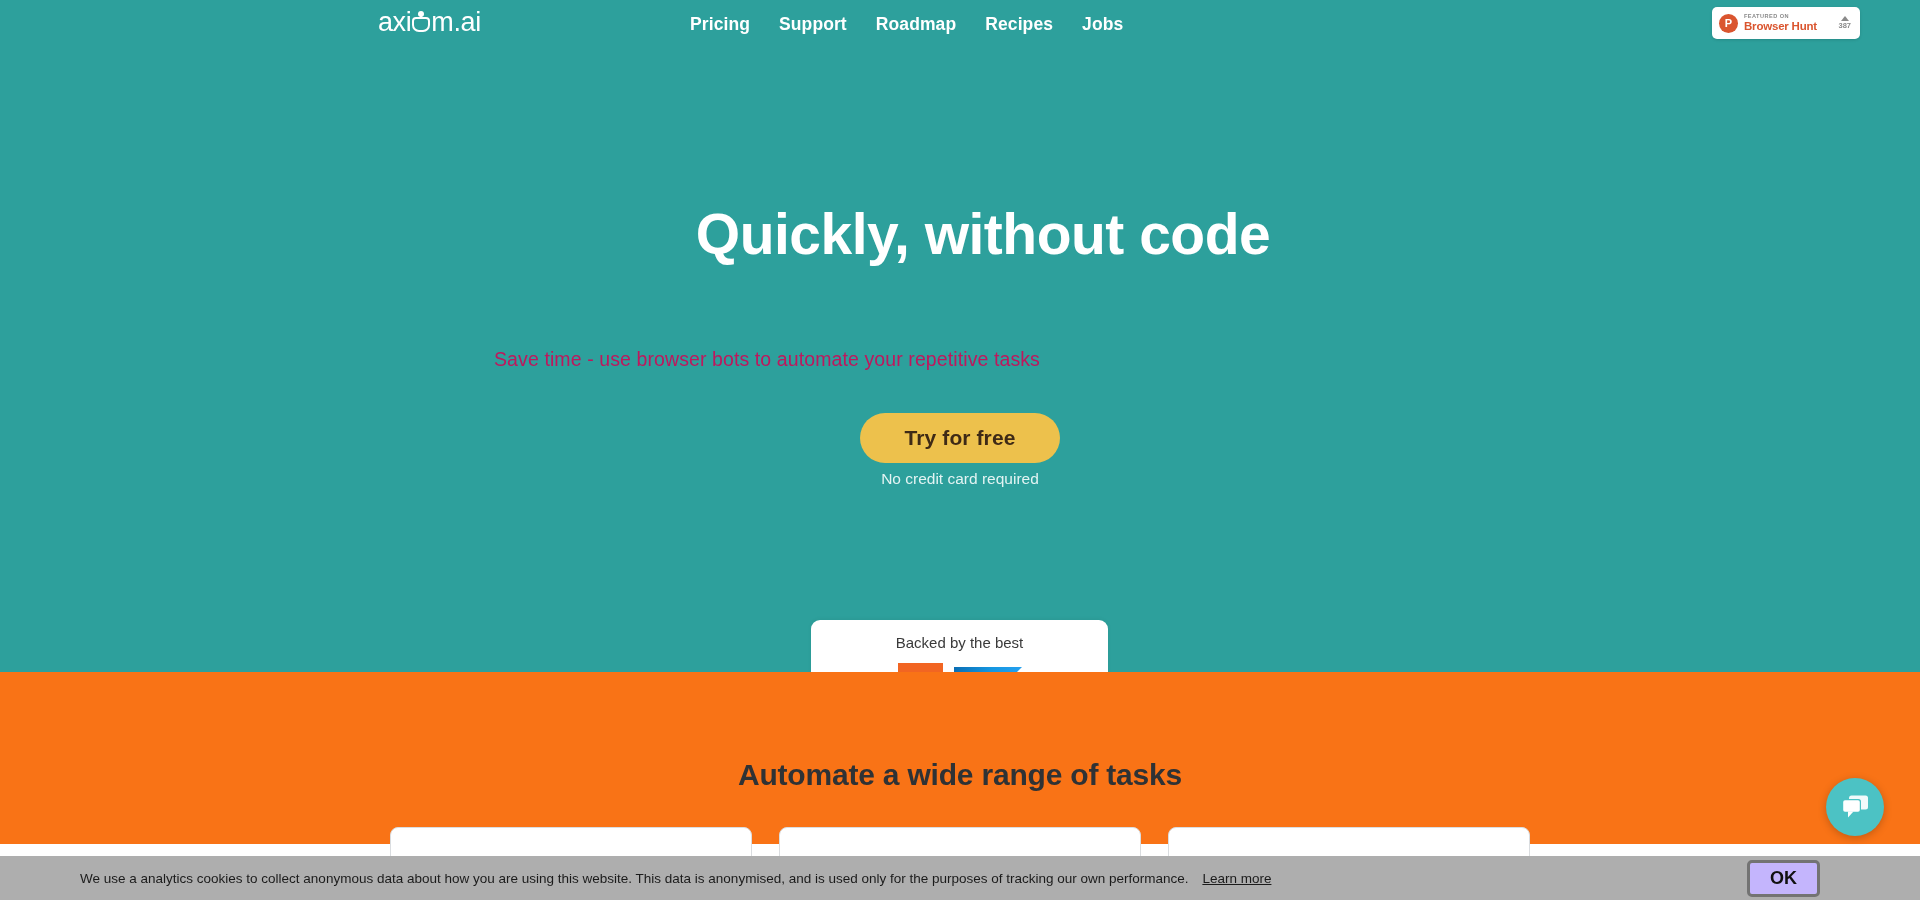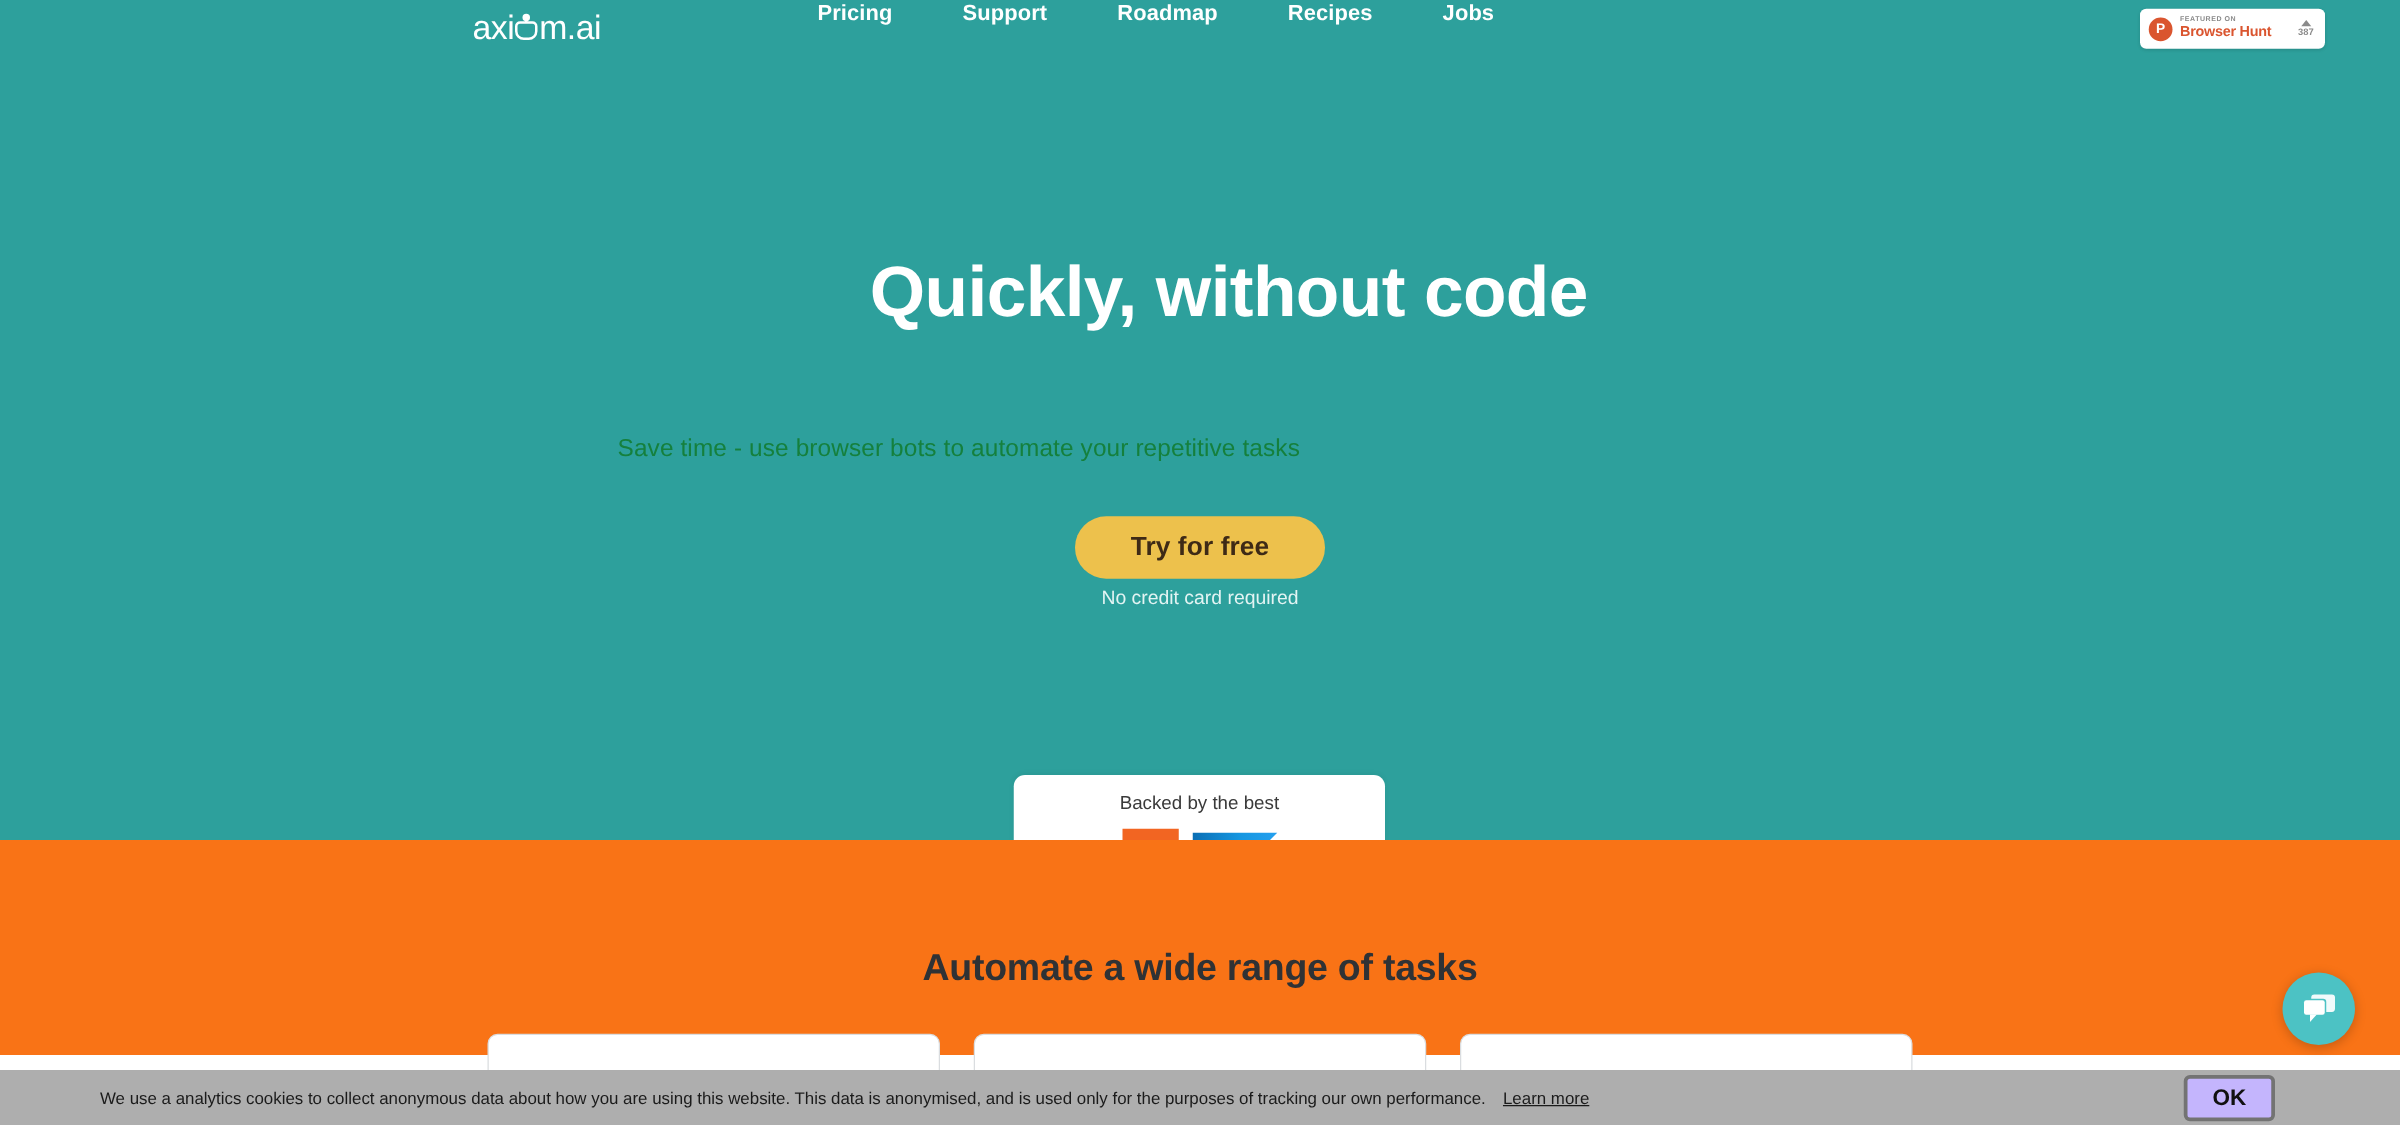--- a/index.html
+++ b/index.html
@@ -55,24 +55,24 @@
   .logo .bot .ant {
     position:absolute; left:8px; top:0;
     width:2px; height:5px; background:#fff;
   }
   .logo .bot .ball {
     position:absolute; left:6px; top:-2px;
     width:6px; height:6px; border-radius:50%; background:#fff;
   }
 
   .nav-links {
-    position:absolute; left:654px; top:0;
+    position:absolute; left:690px; top:0;
     height:48px;
-    display:flex; 
-    gap:56px;
+    display:flex; align-items:center;
+    gap:29px;
   }
   .nav-links a {
     color:#ffffff;
     font-size:17.5px;
     font-weight:700;
     text-decoration:none;
     letter-spacing:0.1px;
     white-space:nowrap;
   }
   .nav-links a.jobs { }
@@ -132,21 +132,21 @@
     position:absolute; top:203px; left:0; width:1920px;
     color:#ffffff;
     font-size:57px;
     font-weight:700;
     line-height:63px;
     letter-spacing:-0.5px;
   }
   .h1 .l2 { display:block;margin-left:46px; }
   .sub {
     position:absolute; top:348px; left:0; width:1534px;
-    color:#15803d;
+    color:#be185d;
     font-size:19.5px;
     font-weight:400;
     letter-spacing:.1px;
   }
   .cta-wrap {
     position:absolute; top:413px; left:0; width:1920px;
   }
   .cta {
     display:inline-block;
     background:#edc14c;

